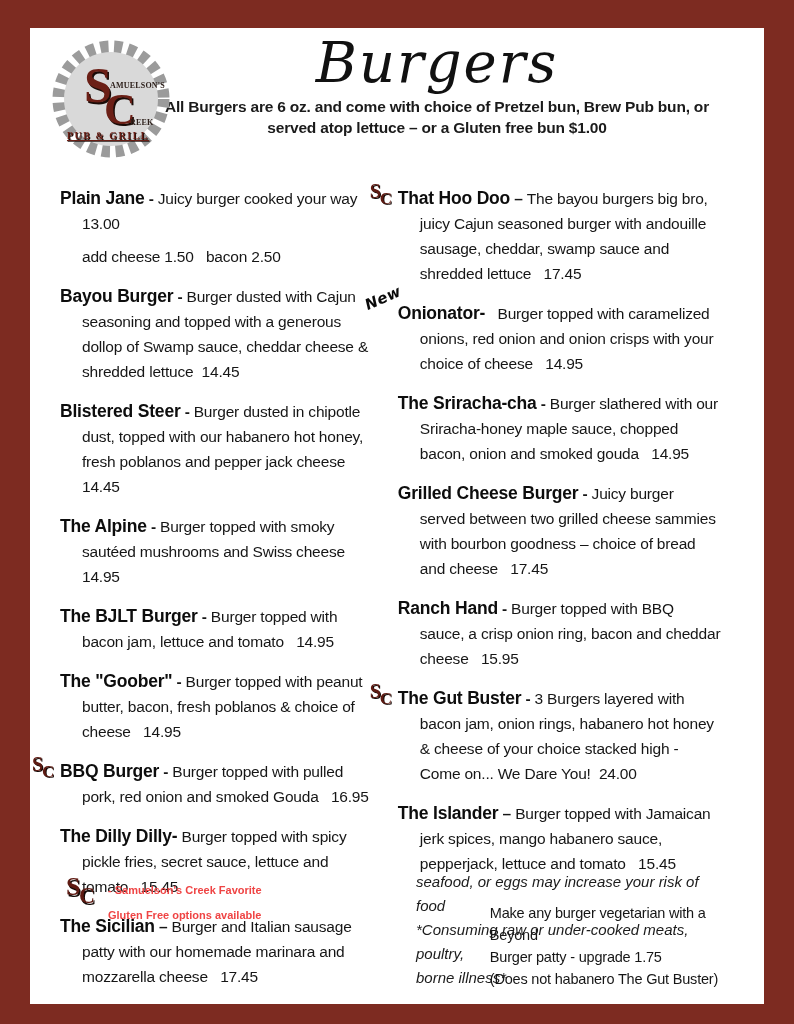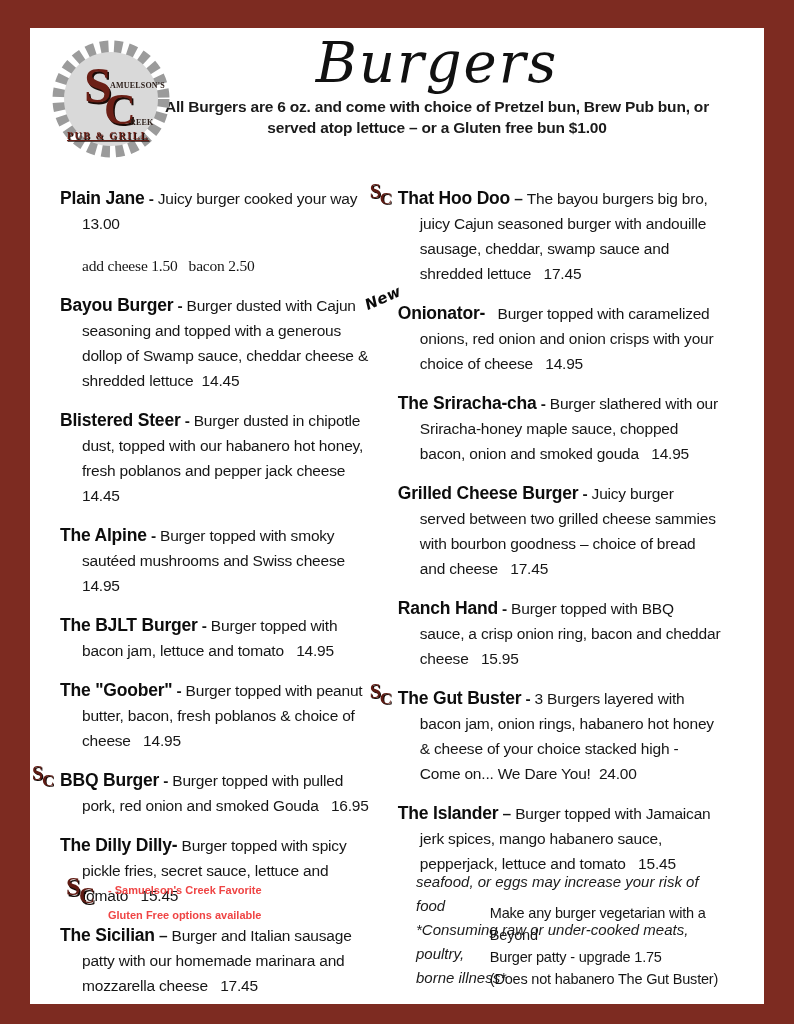--- a/index.html
+++ b/index.html
@@ -36,21 +36,21 @@
   
   .menu{display:flex;padding:22px 43px 0 30px;}
   .col{letter-spacing:-.2px;}
   .col-left{width:334px;margin-right:24px;}
   .col-right{width:344px;}
   .item{position:relative;margin-bottom:15px;}
   .item-text{margin:0;padding-left:22px;text-indent:-22px;line-height:25px;font-size:15.5px;color:#161616;}
   .item-name{font-weight:700;font-size:17.5px;color:#0d0d0d;}
   .item-sep{white-space:pre;font-weight:700;}
   .item-desc{white-space:pre-wrap;}
-  .item-note{margin:17px 0 0 22px;line-height:25px;font-size:15.5px;color:#161616;white-space:pre-wrap;font-family:Liberation Serif, serif;}
+  .item-note{margin:8px 0 0 22px;line-height:25px;font-size:15.5px;color:#161616;white-space:pre-wrap;}
 
   
   .sc-mark{position:absolute;width:26px;height:30px;display:inline-block;}
   .sc-mark .s{position:absolute;left:0;top:0;font:700 20px "Liberation Serif",serif;color:#5f1b13;text-shadow:1px 1px 0 #140a07;}
   .sc-mark .c{position:absolute;left:10px;top:9px;font:700 17px "Liberation Serif",serif;color:#5f1b13;text-shadow:1px 1px 0 #140a07;}
   .mark-item{left:-28px;top:-6px;}
   .new-mark{
     position:absolute;left:-34px;top:-12px;transform:rotate(-24deg);
     font-family:"DejaVu Sans",sans-serif;font-weight:700;font-style:italic;
     font-size:15px;color:#0a0a0a;letter-spacing:.5px;

